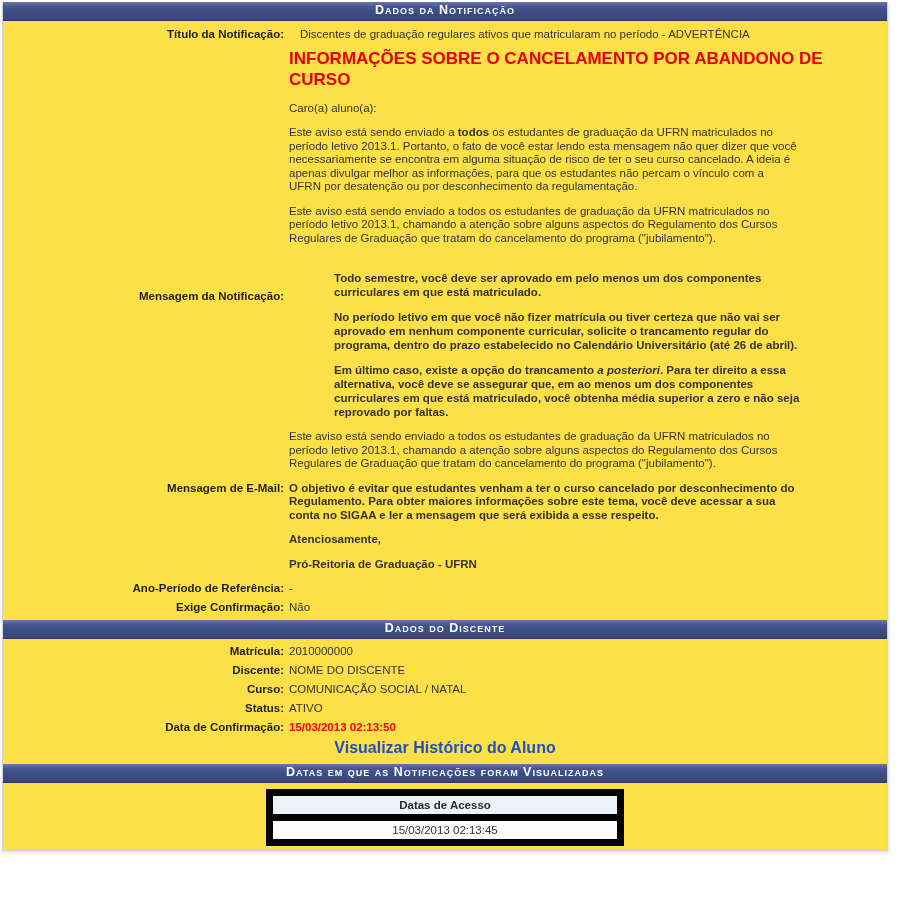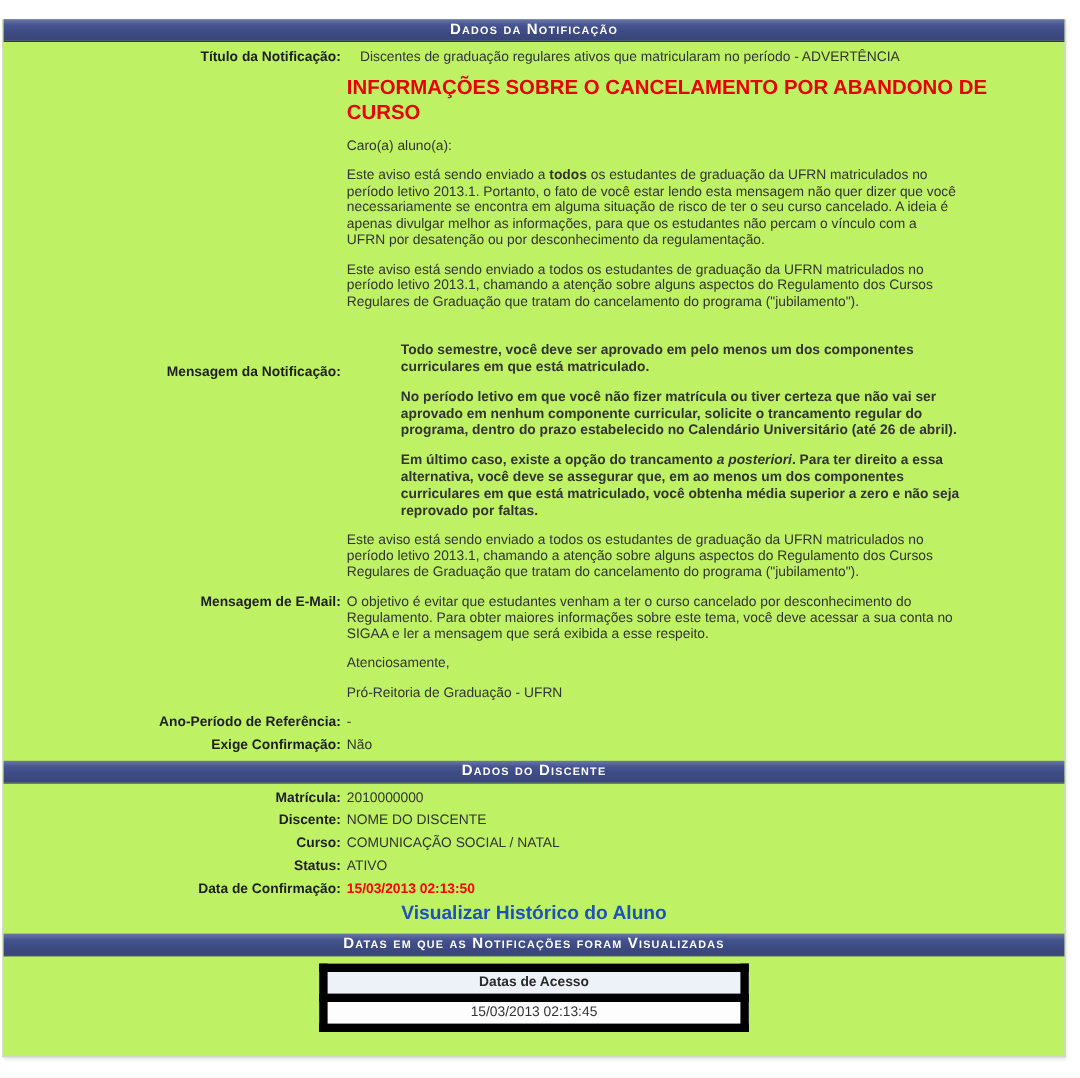--- a/index.html
+++ b/index.html
@@ -9,26 +9,25 @@
     font-family: "Liberation Sans", sans-serif;
     font-size: 11.5px;
     color: #333333;
   }
   .page { width: 900px; height: 898px; position: relative; }
 
   .panel {
     position: absolute;
     left: 2px; top: 2px;
     width: 886px;
-    background: #bef264;
+    background: #fde047;
     border: 1px solid #d2d2d8;
     border-top: none;
     box-shadow: 1px 2px 3px rgba(0,0,0,0.12);
-    padding-bottom: 20px;
-    margin-top: 14px;
+    padding-bottom: 4px;
   }
 
   .bar {
     background: linear-gradient(to bottom, #6b77a8 0%, #46548f 28%, #3e4c86 55%, #394577 100%);
     border-bottom: 1px solid #2c3765;
     color: #ffffff;
     font-weight: bold;
     font-variant: small-caps;
     letter-spacing: 1px;
     text-align: center;
@@ -65,21 +64,21 @@
   }
 
   .msg p { margin: 0 0 11px 0; line-height: 13.5px; width: 510px; }
   .rules {
     margin: 26px 0 0 45px;
     width: 470px;
     font-weight: bold;
   }
   .rules p { margin: 0 0 11px 0; line-height: 14px; width: 470px; }
 
-  .email-block p { margin: 0 0 11px 0; line-height: 13.5px; width: 510px; }
+  .email-block p { margin: 0 0 11px 0; line-height: 13.5px; width: 510px; font-weight: bold; }
 
   .student-row { margin-top: 5.5px; }
 
   .red-value { color: #ff0000; font-weight: bold; }
 
   .history-link-row { text-align: center; margin: 5px 0 7px 0; }
   .history-link {
     color: #1e50be;
     font-weight: bold;
     text-decoration: none;

